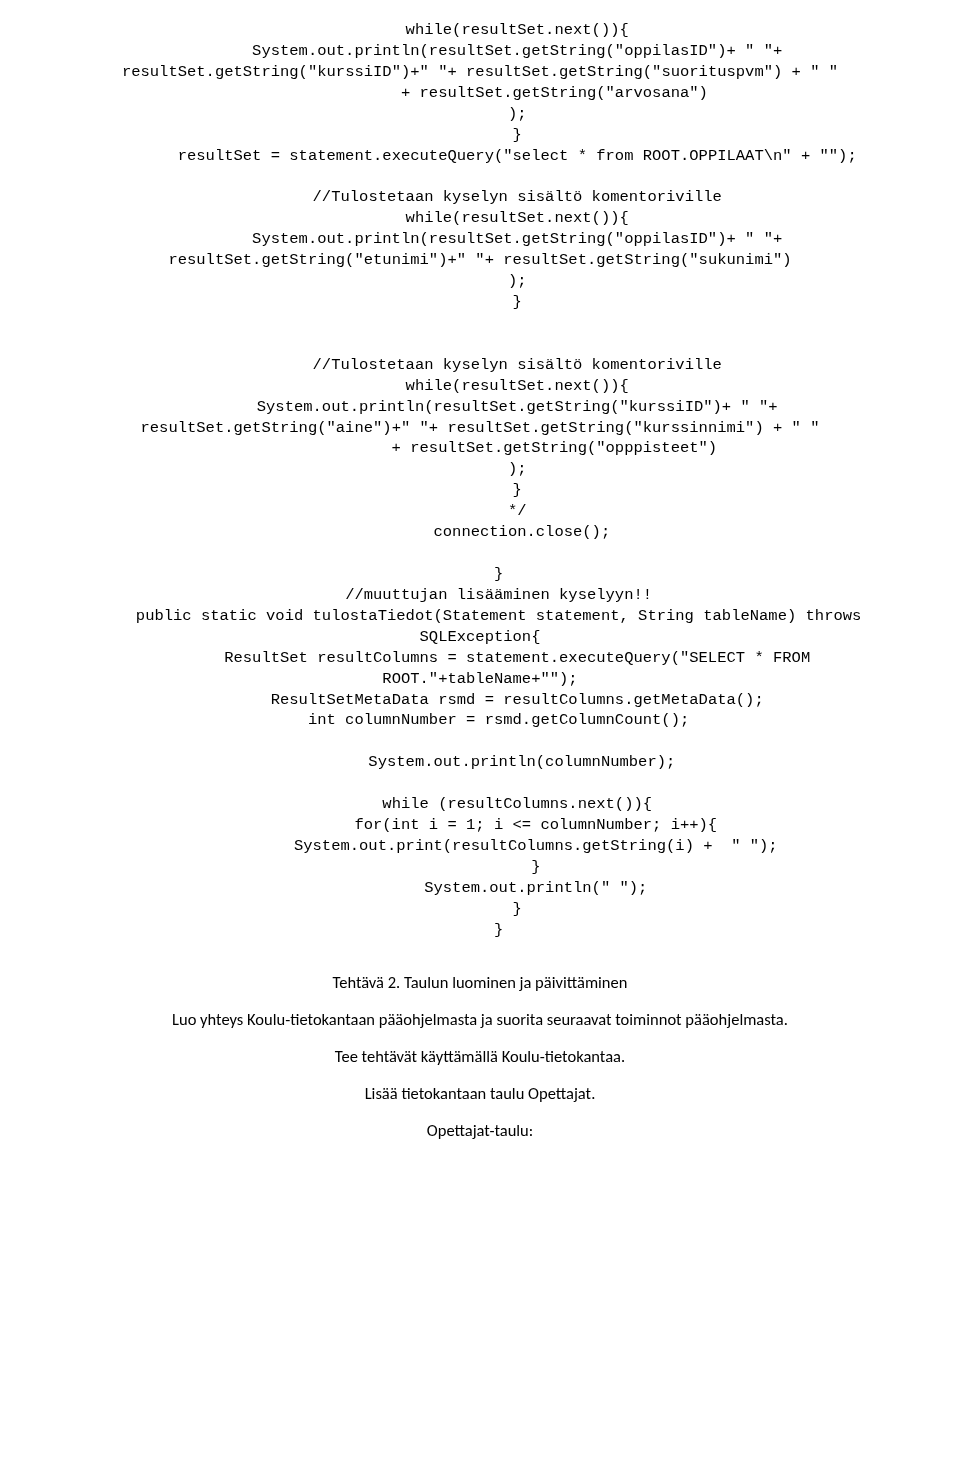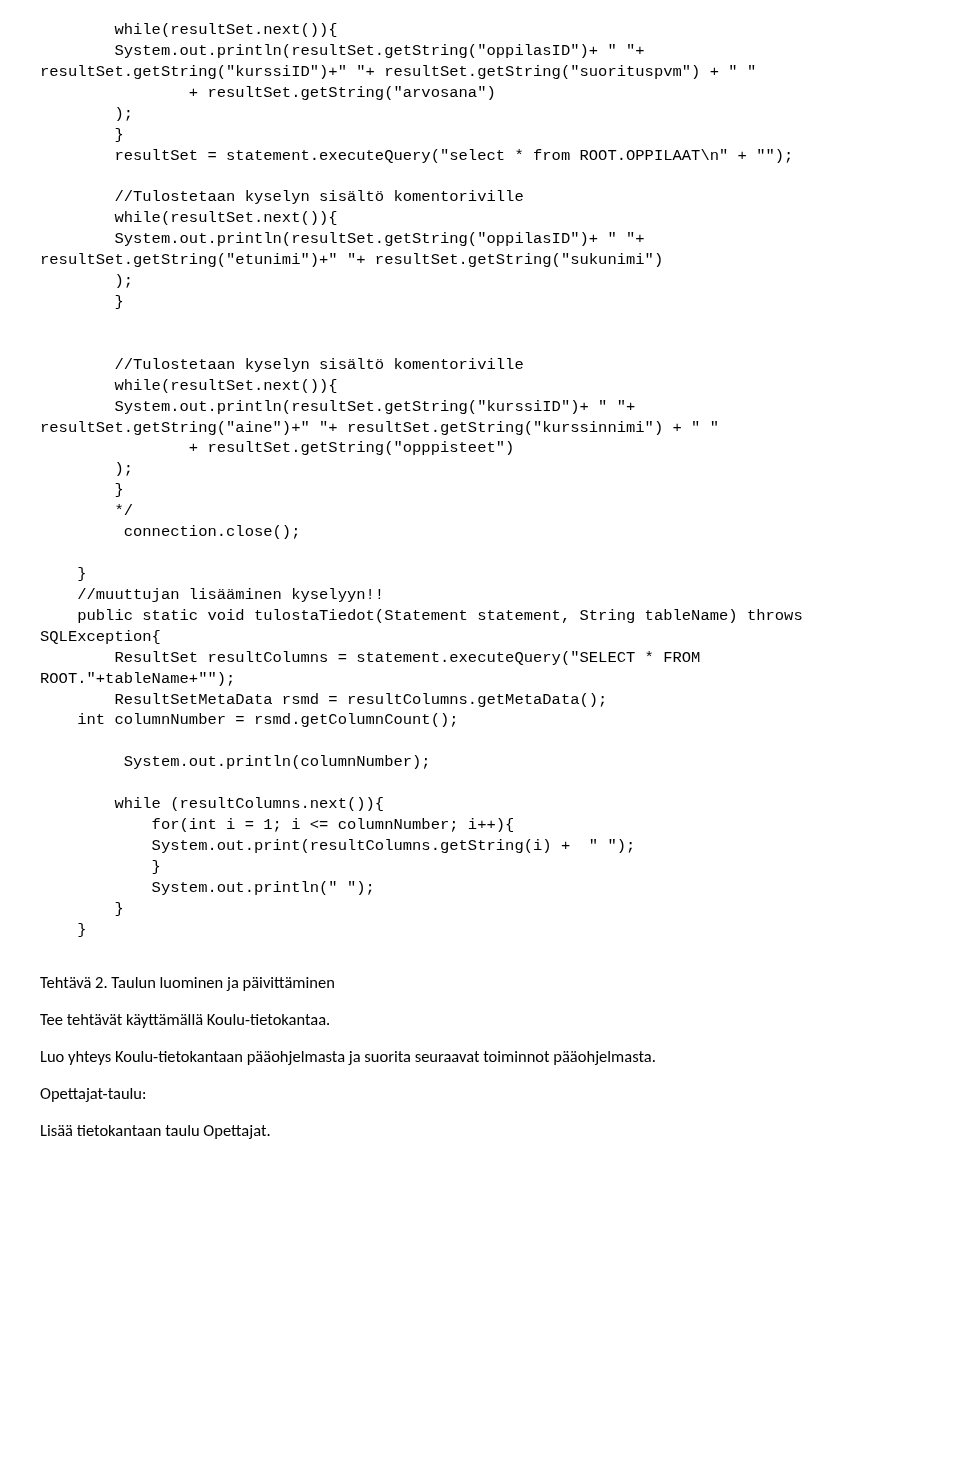--- a/index.html
+++ b/index.html
@@ -1,18 +1,19 @@
 <!DOCTYPE html>
 <html><head>
   <meta charset="utf-8">
   <style>
     * {
       margin: 0;
       padding: 0;
       box-sizing: border-box;
+      text-align: center;
     }
     body {
       background: #ffffff;
       width: 960px;
       padding: 20px 40px 40px 40px;
       font-family: Arial, Helvetica, sans-serif;
     }
     .code {
       font-family: "Courier New", Courier, monospace;
       font-size: 15.5px;
@@ -77,17 +78,17 @@
         while (resultColumns.next()){
             for(int i = 1; i &lt;= columnNumber; i++){
             System.out.print(resultColumns.getString(i) +  " ");
             }
             System.out.println(" ");
         }
     }</div>
 
 <div class="prose">
   <p>Tehtävä 2. Taulun luominen ja päivittäminen</p>
+  <p>Luo yhteys Koulu-tietokantaan pääohjelmasta ja suorita seuraavat toiminnot pääohjelmasta.</p>
   <p>Tee tehtävät käyttämällä Koulu-tietokantaa.</p>
-  <p>Luo yhteys Koulu-tietokantaan pääohjelmasta ja suorita seuraavat toiminnot pääohjelmasta.</p>
+  <p>Lisää tietokantaan taulu Opettajat.</p>
   <p>Opettajat-taulu:</p>
-  <p>Lisää tietokantaan taulu Opettajat.</p>
 </div>
 
 </body></html>

